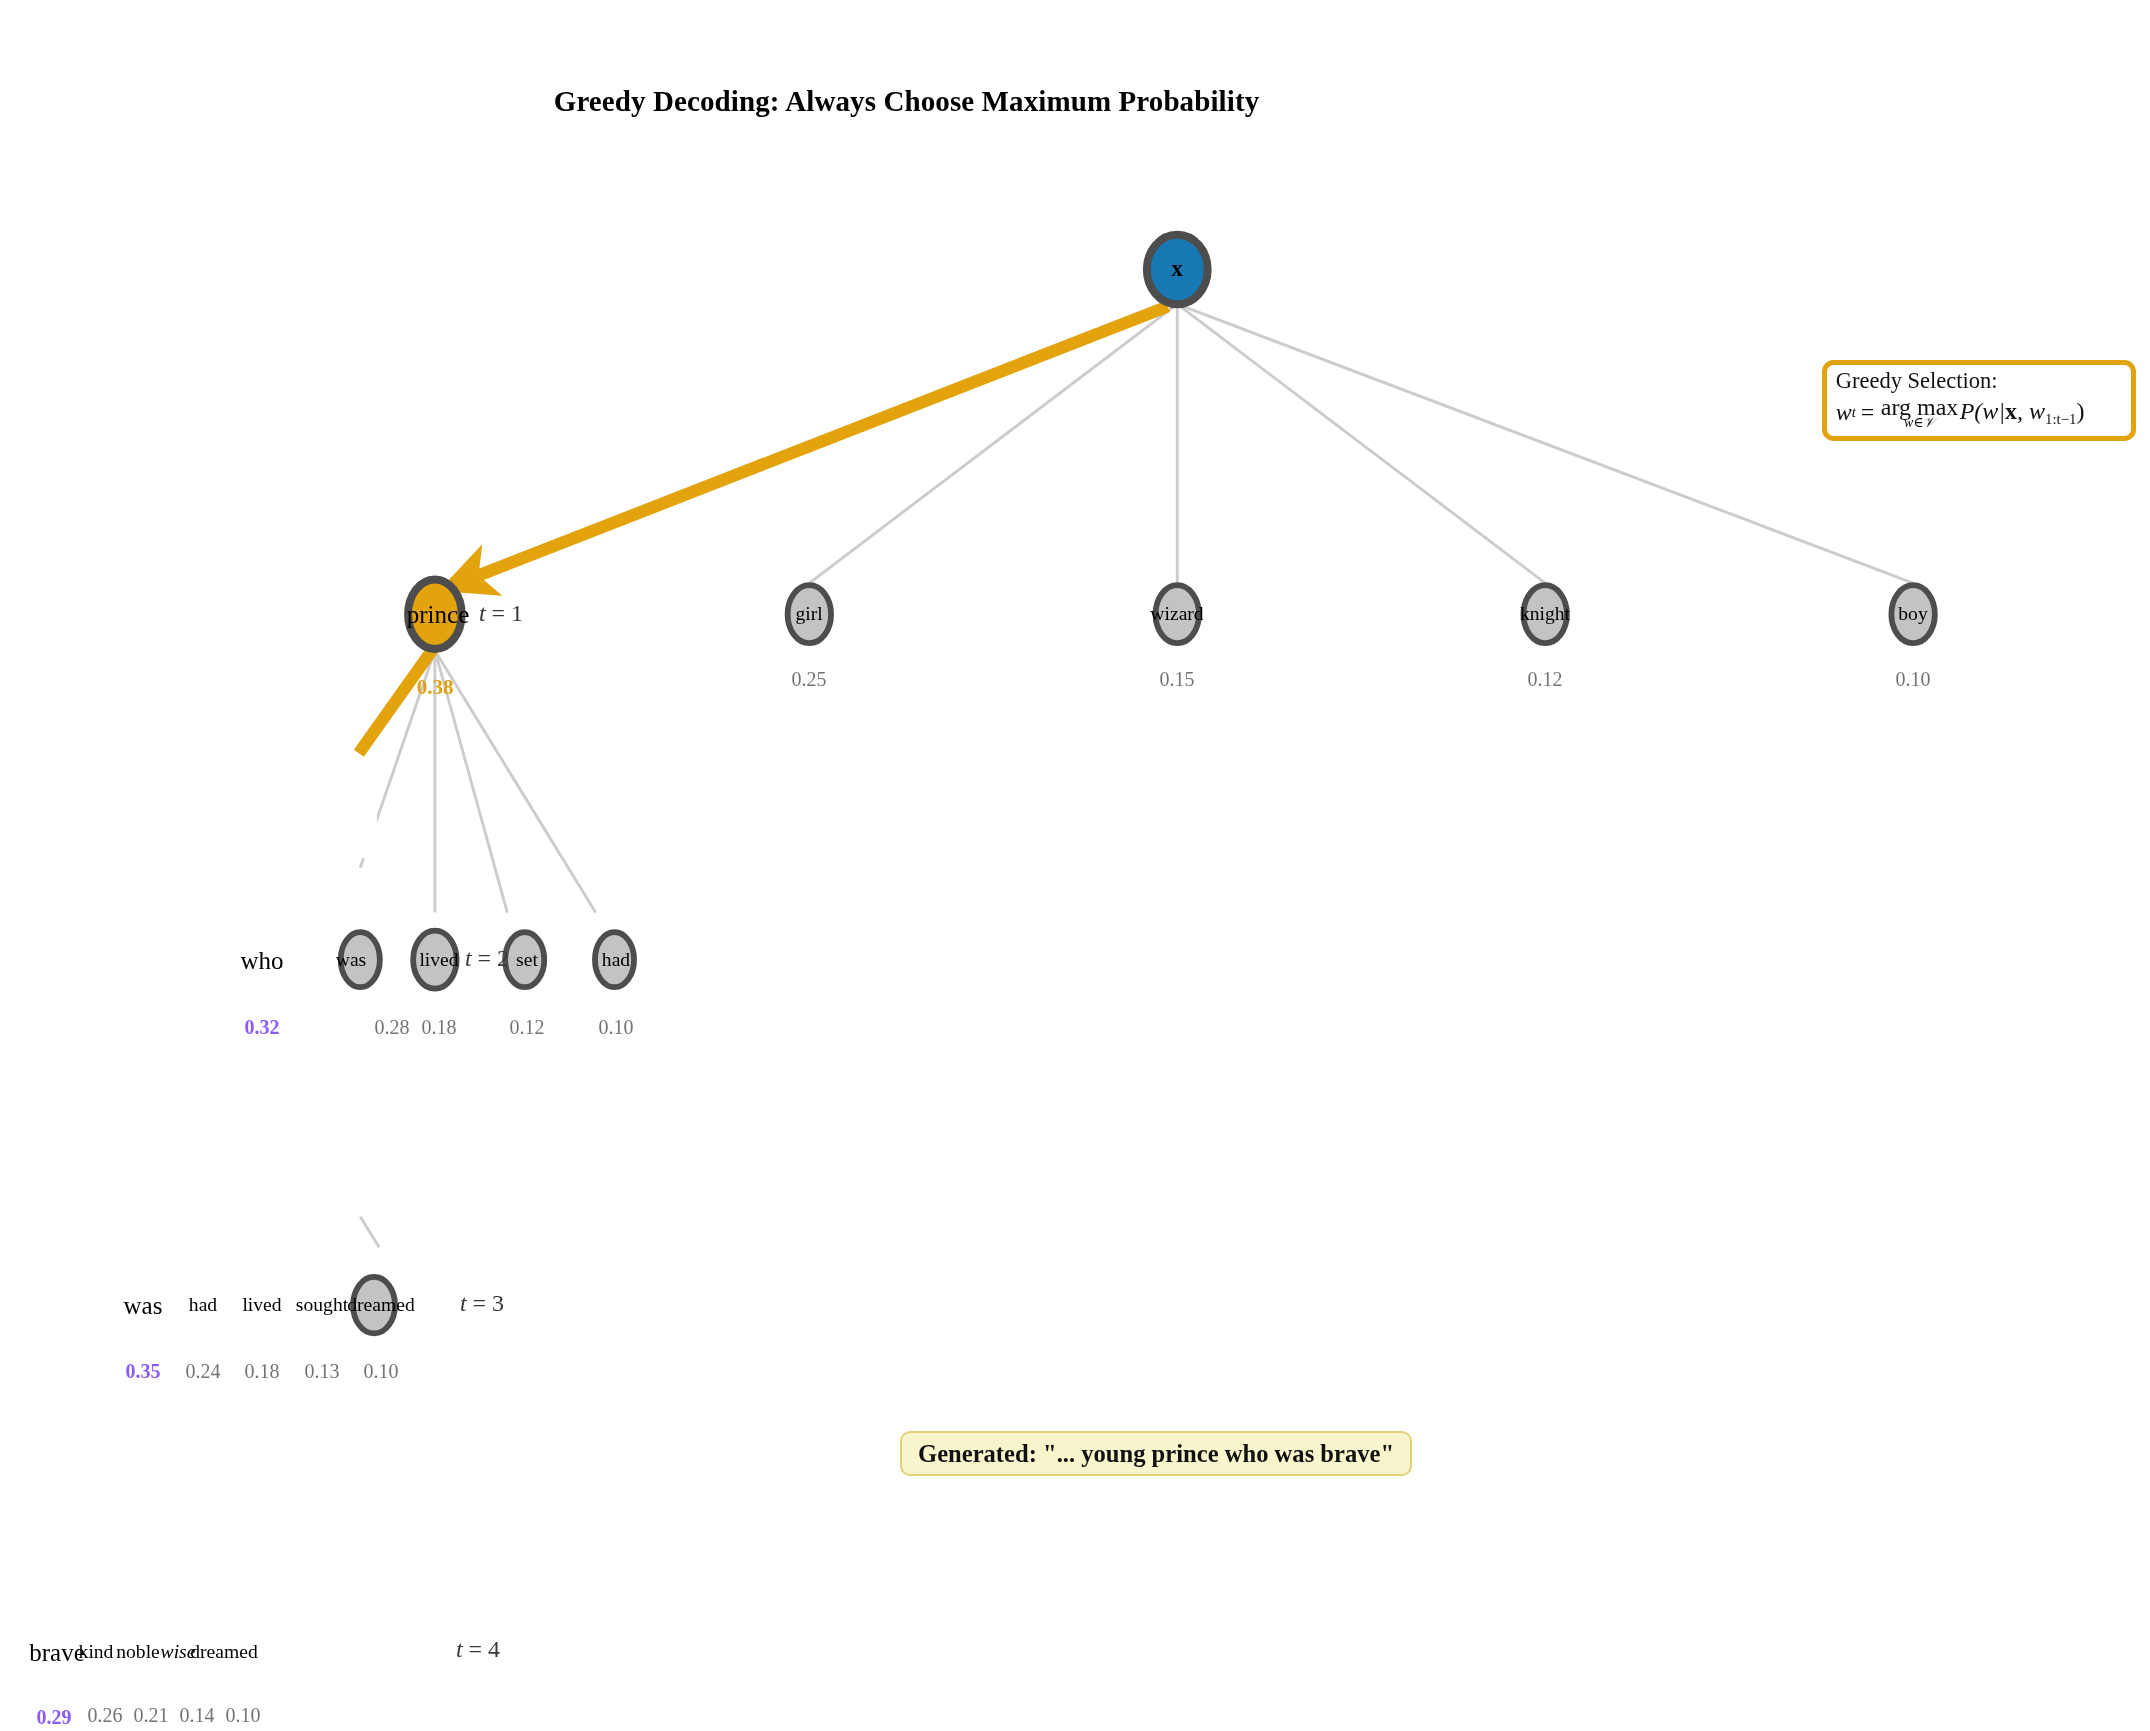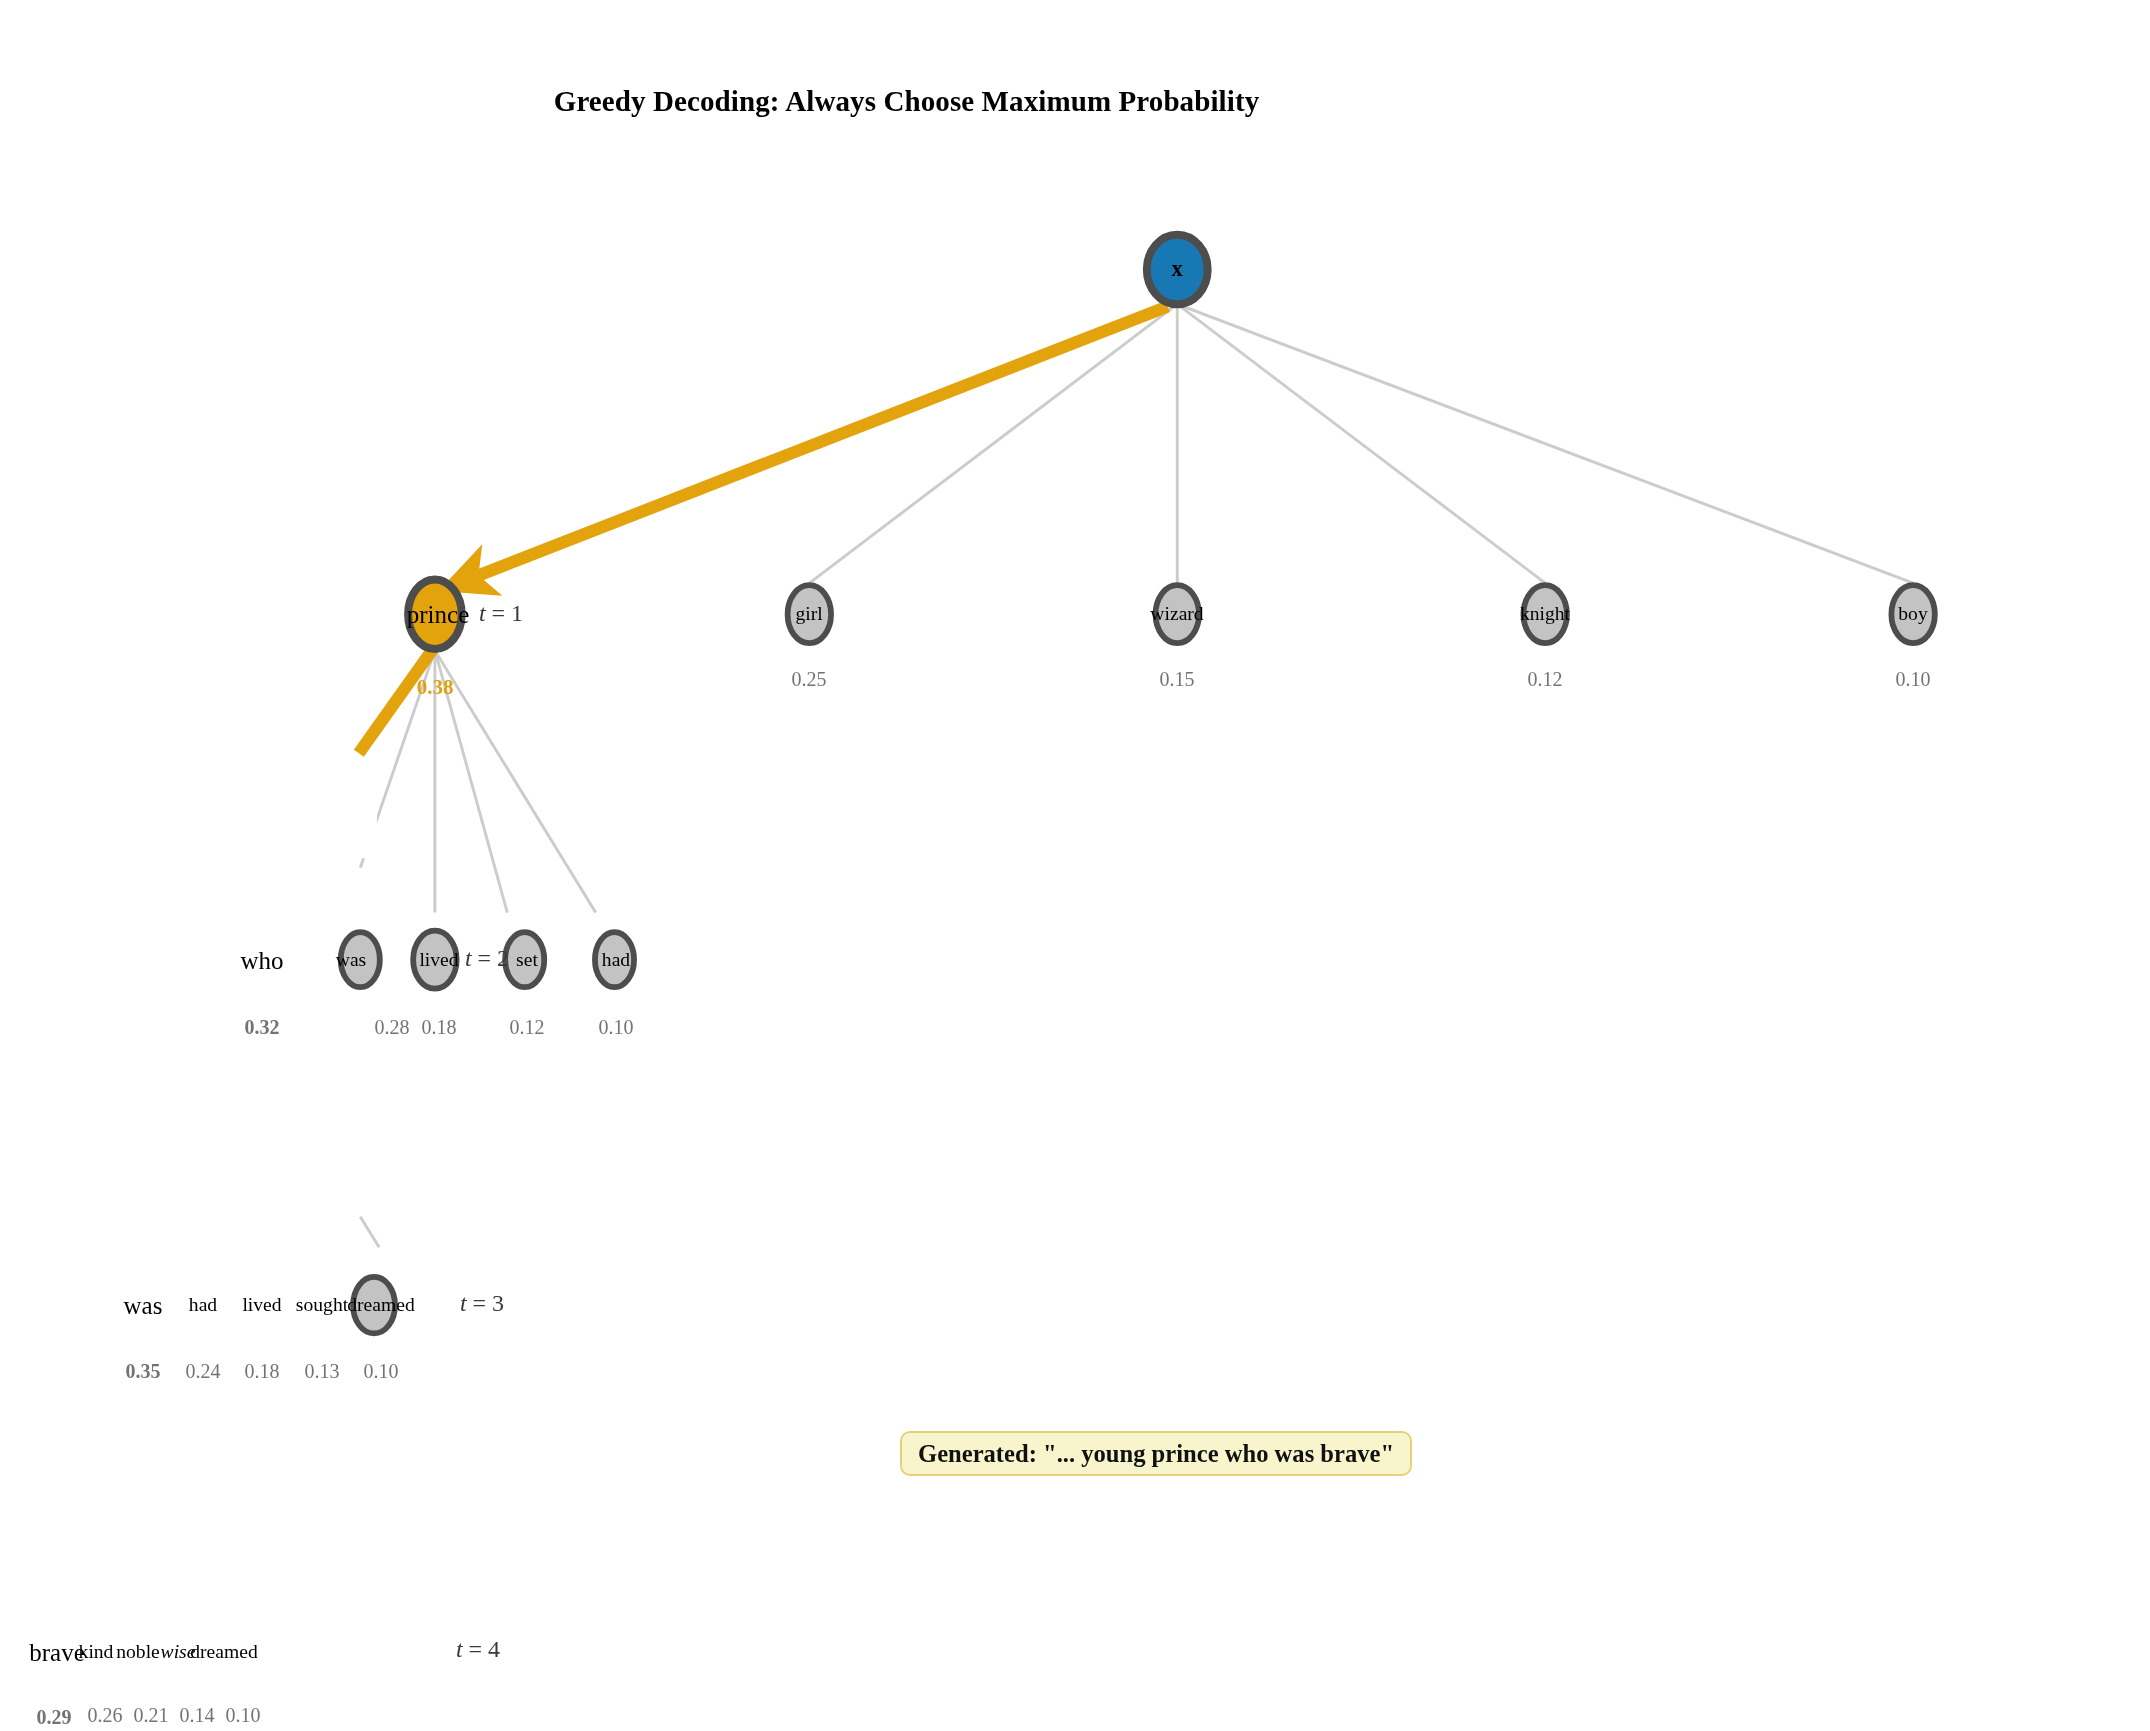--- a/index.html
+++ b/index.html
@@ -11,21 +11,21 @@
   .title{position:absolute;left:0;top:85px;width:1813px;text-align:center;
          font-size:29px;font-weight:bold;color:#000;letter-spacing:0.1px;}
 
   .nodelabel{position:absolute;transform:translate(-50%,-50%);white-space:nowrap;
              font-size:19.6px;color:#000;line-height:1;}
   .nodelabel.sel{font-weight:normal;font-size:25px;}
   .nodelabel.root{font-weight:bold;font-size:22.5px;}
 
   .prob{position:absolute;transform:translate(-50%,-50%);white-space:nowrap;
         font-size:20px;color:#737373;line-height:1;}
-  .prob.sel{color:#737373;font-weight:bold;}
+  .prob.sel{color:#8b5cf6;font-weight:bold;}
   .prob.edge{color:#E0A012;font-weight:bold;font-size:21px;}
 
   .tlabel{position:absolute;transform:translate(-50%,-50%);white-space:nowrap;
           font-size:24px;color:#3a3a3a;line-height:1;font-style:normal;}
   .tlabel i{font-style:italic;font-family:"Liberation Serif",serif;}
 
   .formula-box{position:absolute;left:1822px;top:360px;width:314px;
        box-sizing:border-box;border:5px solid #E2A30C;border-radius:11.6px;
        background:#ffffff;padding:4.3px 8.7px 7.2px 8.7px;}
   .formula-title{font-size:22.5px;color:#111;line-height:1.05;white-space:nowrap;}
@@ -156,19 +156,32 @@
   <div class="nodelabel" style="left:224px;top:1652px;">dreamed</div>
 
   <div class="tlabel" style="left:478px;top:1649px;"><i>t</i> = 4</div>
 
   <div class="prob sel" style="left:54px;top:1717px;">0.29</div>
   <div class="prob" style="left:105px;top:1715px;">0.26</div>
   <div class="prob" style="left:151px;top:1715px;">0.21</div>
   <div class="prob" style="left:197px;top:1715px;text-align:right;">0.14</div>
   <div class="prob" style="left:243px;top:1715px;">0.10</div>
 
+  <div class="formula-box">
+    <div class="formula-title">Greedy Selection:</div>
+    <div class="formula-eq">
+      <span class="it">w</span>
+        <span class="sub">t</span>
+      <span style="margin:0 5px;">=</span>
+      <span class="argmaxwrap">
+        <span>arg max</span>
+        <span class="argmax-under">w∈𝒱</span>
+      </span>
+      <span class="it">P(<span class="it">w</span>|<span class="bx">x</span>,&nbsp;<span class="it">w</span><span class="subn">1:t−1</span><span style="font-style:normal;">)</span></span>
+    </div>
+  </div>
 
   <div class="gen-box">
     <div class="gen-text">Generated: "... young prince who was brave"</div>
   </div>
 
 </div>
 
 
 </body></html>

